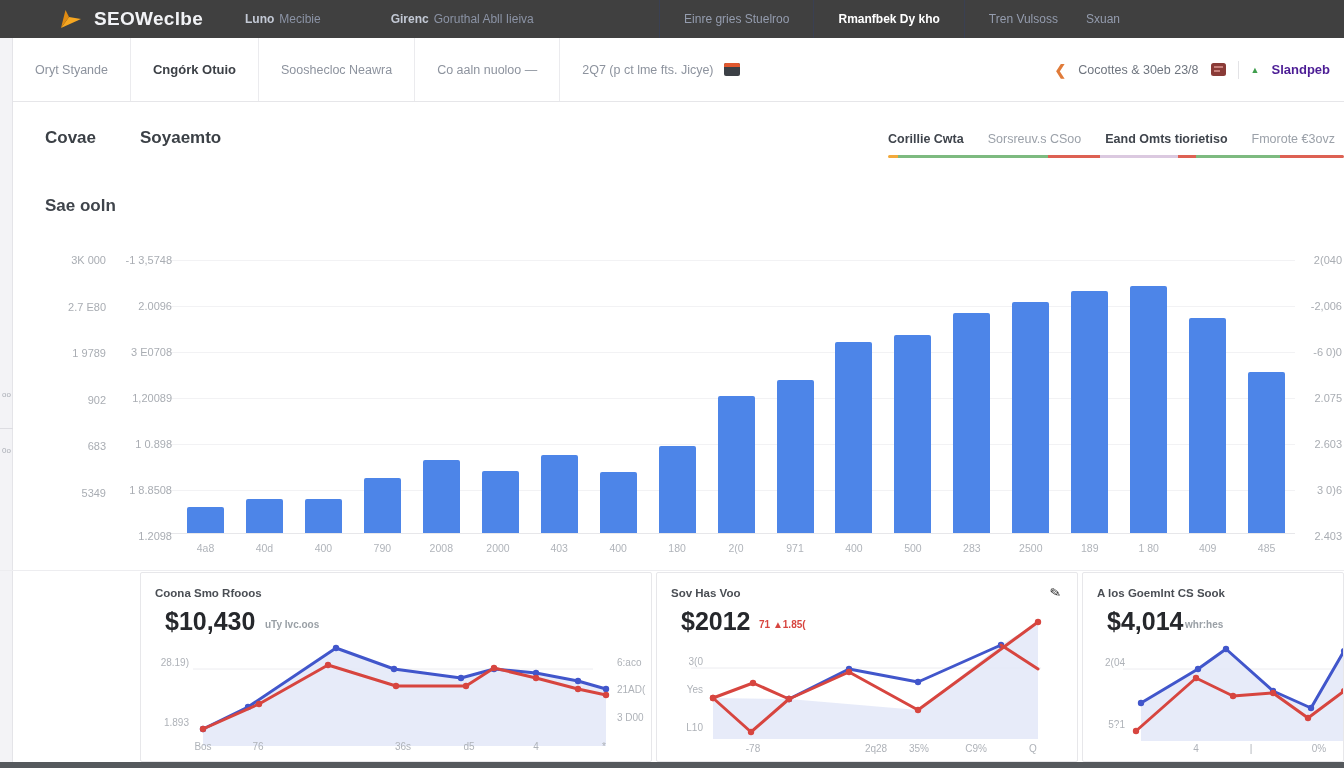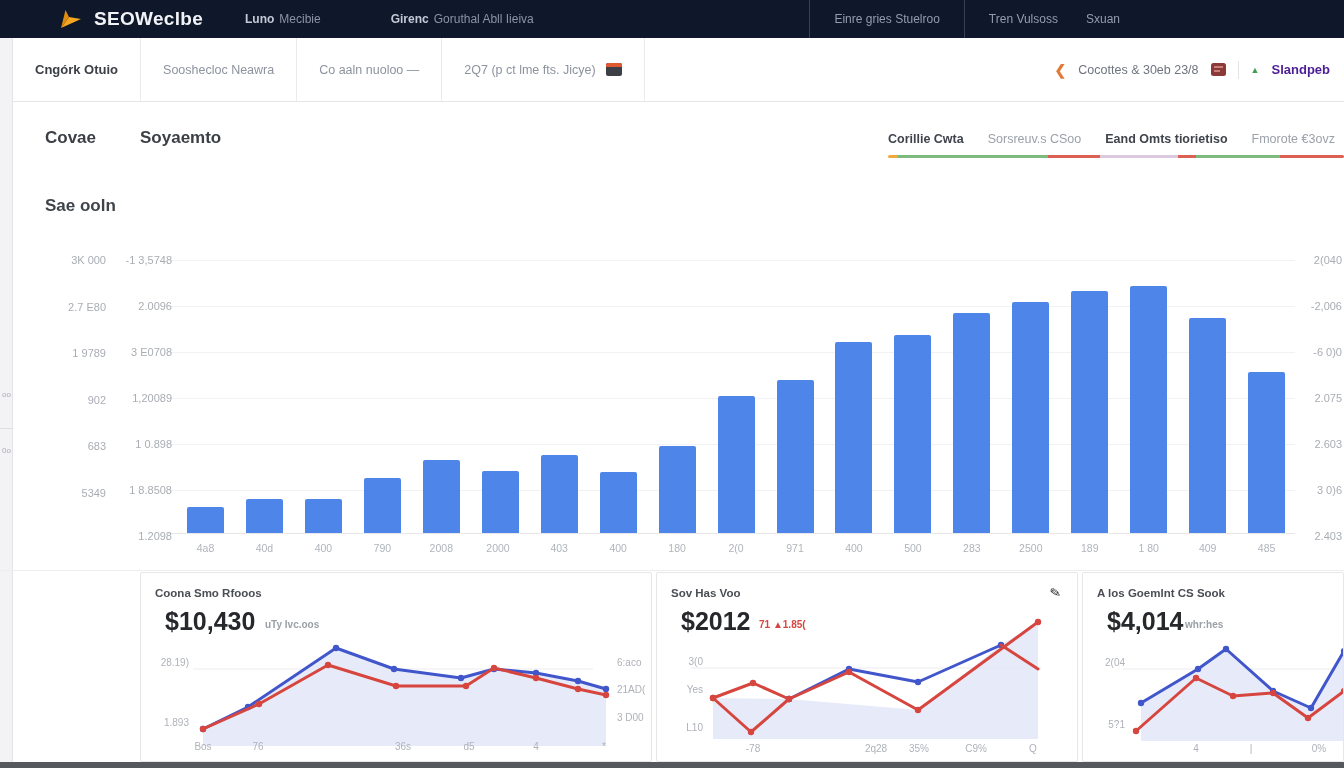--- a/index.html
+++ b/index.html
@@ -2,21 +2,21 @@
 <html><head>
 <meta charset="utf-8">
 <style>
   * { margin:0; padding:0; box-sizing:border-box; }
   html,body { width:1344px; height:768px; overflow:hidden; background:#fff;
     font-family:"Liberation Sans", sans-serif; }
   #app { position:relative; width:1344px; height:768px; background:#fff; overflow:hidden; }
 
   
   .navbar { position:absolute; left:0; top:0; width:1344px; height:38px;
-    background:#0f172a; display:flex; align-items:stretch; }
+    background:#404040; display:flex; align-items:stretch; }
   .brand { display:flex; align-items:center; gap:10px; padding-left:58px; width:230px; }
   .brand .logo-ic { width:26px; height:24px; }
   .brand .logo-tx { color:#f2f3f6; font-size:19px; font-weight:bold; letter-spacing:.3px; }
   .nav-left { display:flex; align-items:center; gap:70px; padding-left:15px; }
   .nav-left .nitem { font-size:12px; color:#8b93a5; cursor:pointer; }
   .nav-left .nitem b { color:#c3c9d5; font-weight:bold; margin-right:5px; }
   .nav-right { margin-left:auto; margin-right:200px; display:flex; align-items:stretch; }
   .nav-right .nsec { display:flex; align-items:center; padding:0 24px;
     border-left:1px solid #3a4052; font-size:12px; color:#949cae; gap:28px; cursor:pointer; }
   .nav-right .nsec.active { color:#fff; font-weight:bold; }
@@ -102,28 +102,34 @@
       <span class="logo-tx">SEOWeclbe</span>
     </div>
     <div class="nav-left">
       <span class="nitem"><b>Luno</b><span>Mecibie</span></span>
       <span class="nitem"><b>Girenc</b><span>Goruthal Abll Iieiva</span></span>
     </div>
     <div class="nav-right">
         <div class="nsec">
           <span>Einre gries Stuelroo</span>
         </div>
+        <div class="nsec active">
+          <span>Rmanfbek Dy kho</span>
+        </div>
         <div class="nsec">
           <span>Tren Vulsoss</span>
           <span>Sxuan</span>
         </div>
       </div>
   </div>
 
   <div class="filterbar">
+    <div class="fitem">
+        <span>Oryt Styande</span>
+      </div>
     <div class="fitem bold">
         <span>Cngórk Otuio</span>
       </div>
     <div class="fitem">
         <span>Sooshecloc Neawra</span>
       </div>
     <div class="fitem">
         <span>Co aaln nuoloo —</span>
       </div>
     <div class="fitem">

